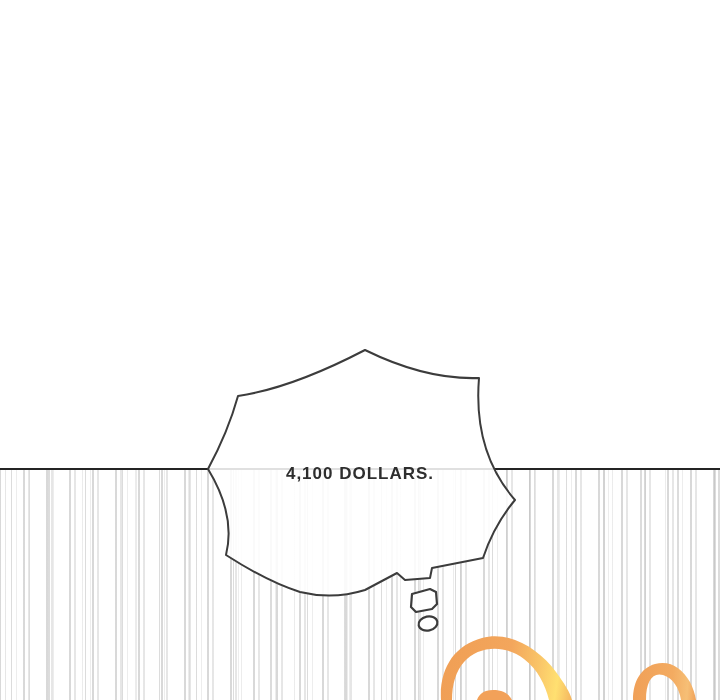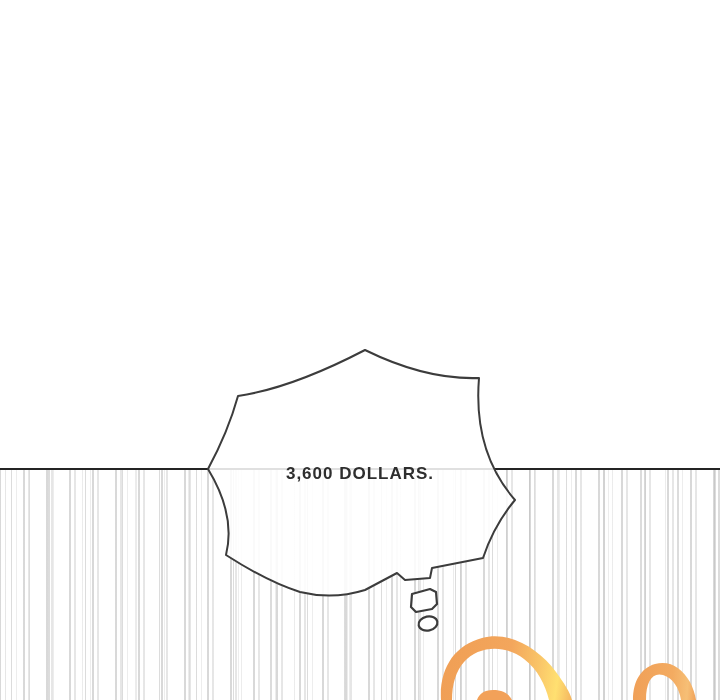--- a/index.html
+++ b/index.html
@@ -102,15 +102,15 @@
          Q333,600 300,592
          Q268,582 226,555
          Q236,515 208,469
          Q228,432 238,396
          Q292,388 365,350 Z" fill="rgba(255,255,255,0.86)" stroke="#3c3c3c" stroke-width="2" stroke-linejoin="round"></path>
 
     <path d="M412,594 L430,589 L436,592 L437,604 L432,609 L416,612 L411,607 Z" fill="rgba(255,255,255,0.92)" stroke="#3c3c3c" stroke-width="2.2" stroke-linejoin="round"></path>
     <ellipse cx="428" cy="623.5" rx="9.5" ry="7" transform="rotate(-12 428 623.5)" fill="rgba(255,255,255,0.92)" stroke="#3c3c3c" stroke-width="2.2"></ellipse>
   </svg>
 
-  <div class="speech-text">3,600 DOLLARS.</div>
+  <div class="speech-text">4,100 DOLLARS.</div>
 
 </div>
 
 </body></html>

